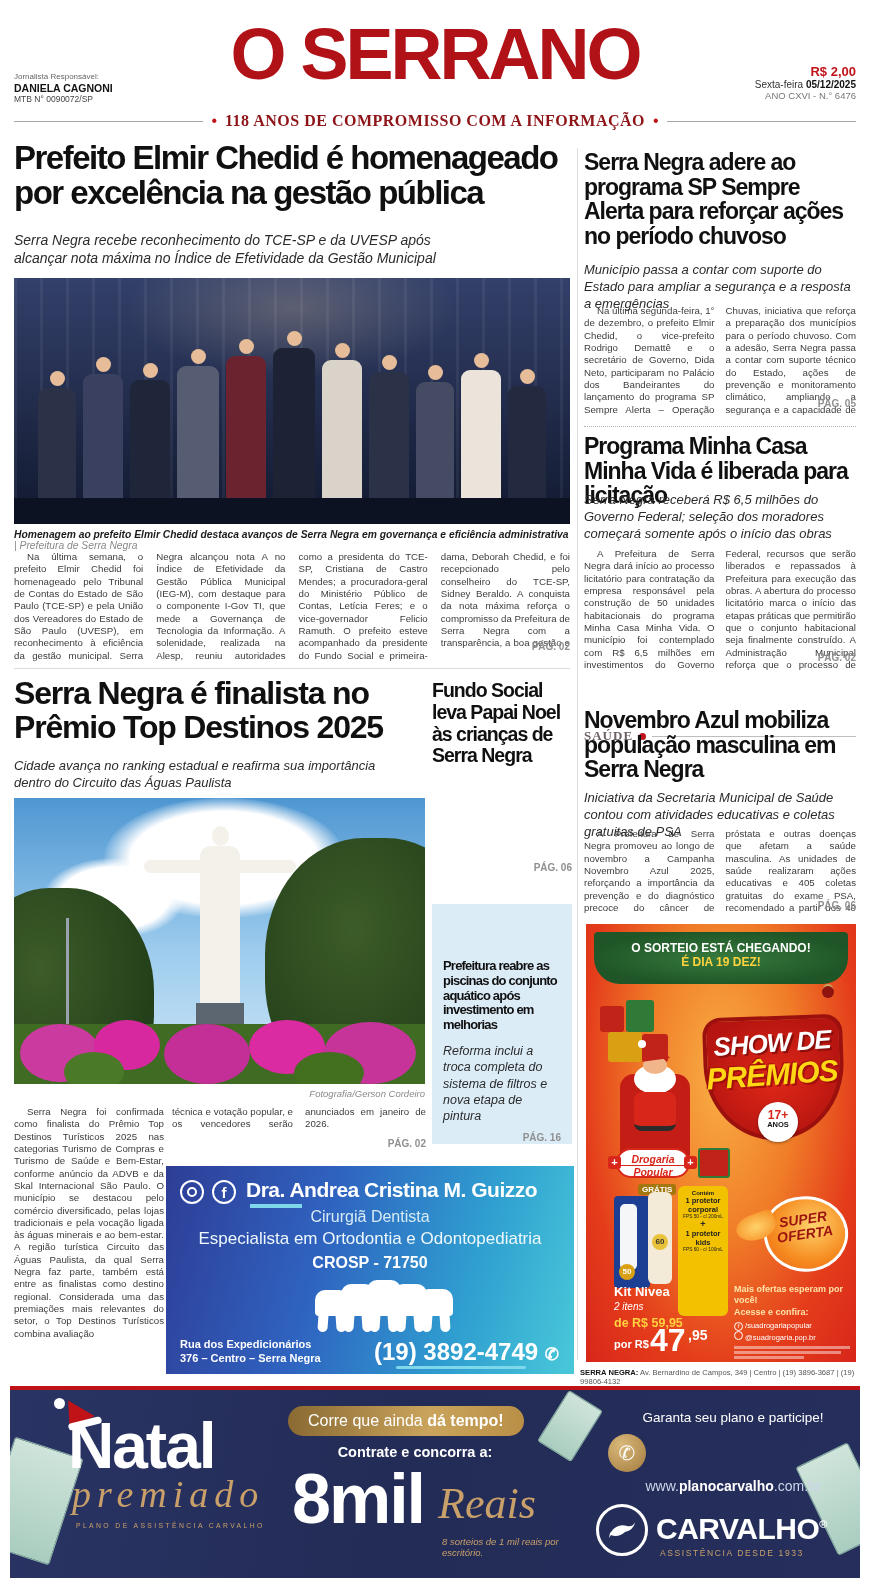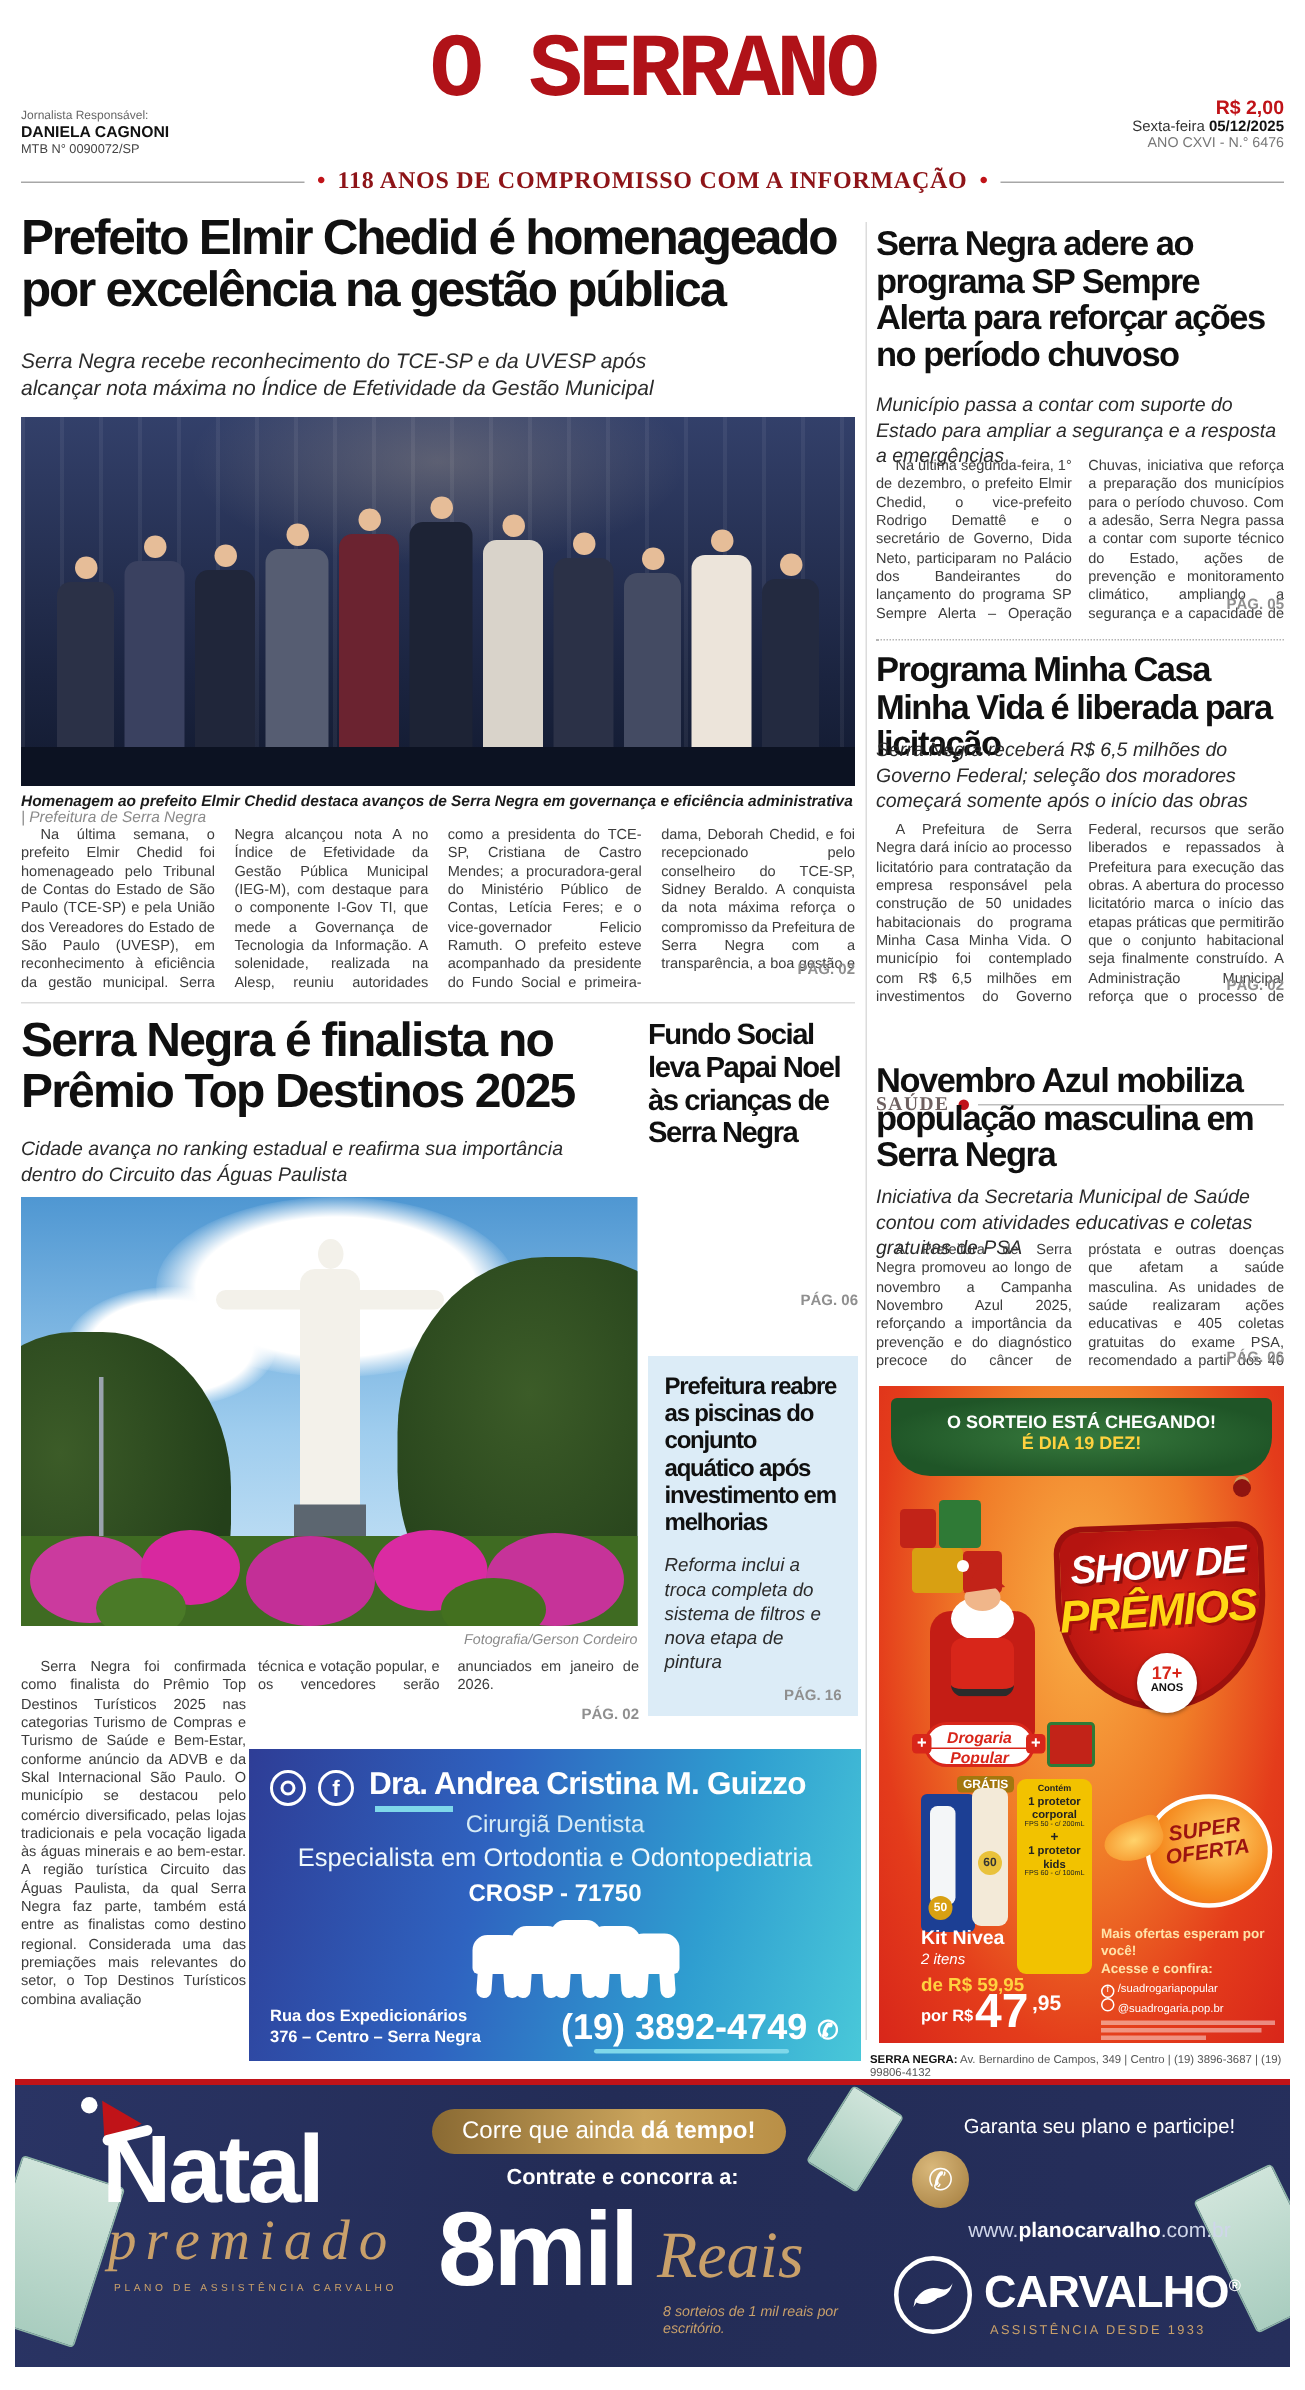--- a/index.html
+++ b/index.html
@@ -1,21 +1,21 @@
 <!DOCTYPE html>
 <html><head>
 <meta charset="utf-8">
 <style>
   html,body{margin:0;padding:0;background:#fff;}
   .page{position:relative;width:870px;height:1593px;background:#fff;overflow:hidden;
         font-family:"Liberation Sans",sans-serif;color:#222;}
   .abs{position:absolute;}
   
-  .m-title{font-family:Liberation Mono, monospace;font-weight:700;color:#b01218;
-           font-size:60px;letter-spacing:-3px;line-height:1;text-align:center;}
+  .m-title{font-family:Liberation Sans, sans-serif;font-weight:700;color:#b01218;
+           font-size:72px;letter-spacing:-3px;line-height:1;text-align:center;}
   .m-small{font-size:8px;color:#666;line-height:1.3;}
   .m-name{font-size:10.5px;font-weight:700;color:#111;}
   .m-reg{font-size:8.5px;color:#444;}
   .m-price{font-size:13px;font-weight:700;color:#c01318;}
   .m-date{font-size:10px;color:#333;}
   .m-date b{font-weight:700;color:#111;}
   .m-ed{font-size:9.5px;color:#777;}
   .tagrow{display:flex;align-items:center;gap:8px;}
   .tagrow .rule{flex:1;border-top:1px solid #a7a7a7;height:0;}
   .tagline{font-family:"Liberation Serif",serif;font-weight:700;font-size:16px;color:#8e1418;letter-spacing:.5px;white-space:nowrap;}
@@ -247,21 +247,21 @@
 
   <div class="abs hl" style="left:432px;top:680px;width:140px;font-size:19.5px;letter-spacing:-1px;line-height:1.12;">Fundo Social leva Papai Noel às crianças de Serra Negra</div>
   <div class="abs pag" style="left:432px;top:862px;width:140px;">PÁG. 06</div>
 
   <div class="abs seclabel" style="left:432px;top:888px;width:140px;">
     <span class="txt">LAZER</span>
     <span class="dot"></span>
     <div class="rule"></div>
   </div>
   <div class="abs lazerbox" style="left:432px;top:904px;width:140px;height:240px;">
-    <div class="hl" style="font-size:16px;letter-spacing:-0.8px;line-height:1.14;">Prefeitura reabre as piscinas do conjunto aquático após investimento em melhorias</div>
+    <div class="hl" style="font-size:13px;letter-spacing:-0.8px;line-height:1.14;margin-top:43px;">Prefeitura reabre as piscinas do conjunto aquático após investimento em melhorias</div>
     <div class="sub" style="font-size:12.5px;margin-top:10px;">Reforma inclui a troca completa do sistema de filtros e nova etapa de pintura</div>
     <div class="pag" style="margin-top:8px;">PÁG. 16</div>
   </div>
 
   <div class="abs drugad" style="left:586px;top:924px;width:270px;height:438px;">
     <div class="drug-green">
       <div class="l1">O SORTEIO ESTÁ CHEGANDO!</div>
       <div class="l2">É DIA 19 DEZ!</div>
     </div>
     <div class="abs" style="right:22px;top:62px;width:12px;height:12px;border-radius:50%;background:#8f1410;box-shadow:0 -3px 0 -1px #caa45c;"></div>

